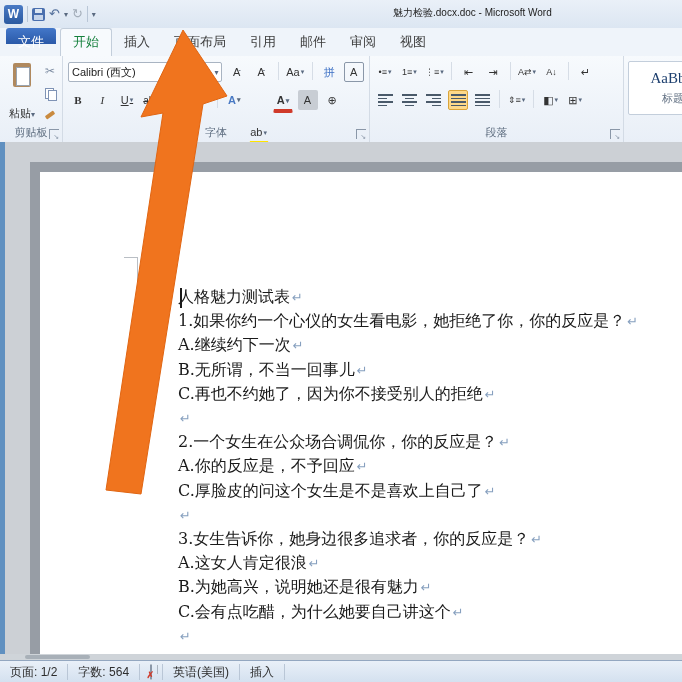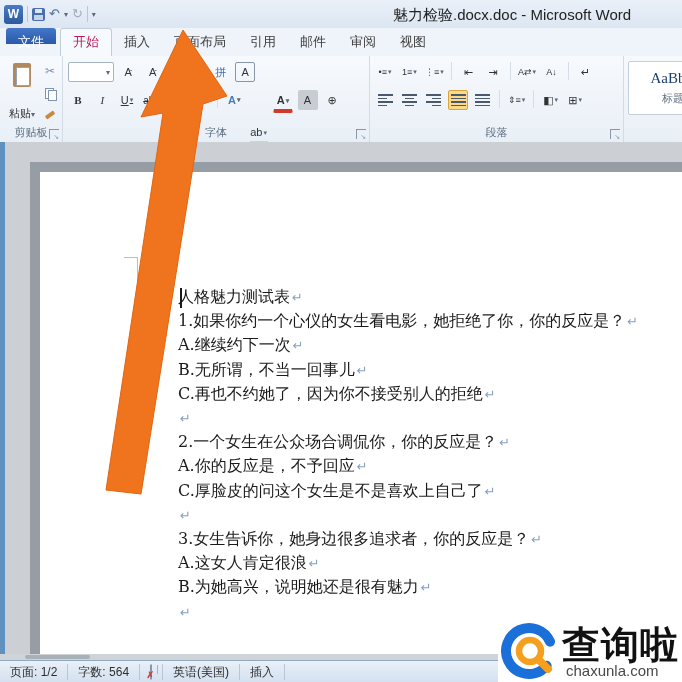--- a/index.html
+++ b/index.html
@@ -12,30 +12,30 @@
   .qat{position:absolute;left:4px;top:3px;height:22px;display:flex;align-items:center;gap:4px;}
   .wlogo{width:19px;height:19px;background:linear-gradient(#4a7ac4,#2b5aa0);border-radius:3px;
     color:#fff;font-weight:bold;font-size:12px;text-align:center;line-height:19px;}
   .qsep{width:1px;height:16px;background:#b9c6d6;}
   .floppy{width:13px;height:13px;background:#4a6fae;border-radius:2px;position:relative;}
   .floppy:before{content:"";position:absolute;left:3px;top:1px;width:7px;height:4px;background:#dce6f2;}
   .floppy:after{content:"";position:absolute;left:2px;bottom:1px;width:9px;height:5px;background:#c5d4ea;}
   .qbtn{font-size:13px;color:#55719c;line-height:20px;}
   .qbtn.dim{color:#a4aeba;}
   .qdd{font-size:8px;color:#5a6a80;}
-  .apptitle{position:absolute;left:393px;top:6px;font-size:15px;color:#222;white-space:nowrap;}
+  .apptitle{position:absolute;left:393px;top:6px;font-size:10px;color:#222;white-space:nowrap;}
 
   
   .tabrow{position:absolute;left:0;top:28px;width:682px;height:28px;background:#eff4fa;}
   .filetab{position:absolute;left:6px;top:0;width:50px;height:16px;text-align:center;line-height:28px;
     color:#fff;font-size:13px;background:linear-gradient(#4377c9,#2a59a8);border-radius:3px 3px 0 0;}
   .tabs{position:absolute;left:60px;top:0;height:28px;display:flex;}
   .tab{padding:0 12px;line-height:27px;font-size:13px;color:#3c3c3c;white-space:nowrap;}
   .tab.active{background:#f7fafd;border:1px solid #c3cedb;border-bottom:none;border-radius:3px 3px 0 0;
-    line-height:25px;color:#be185d;}
+    line-height:25px;color:#15803d;}
 
   
   .ribbon{position:absolute;left:0;top:56px;width:682px;height:86px;
     background:linear-gradient(#f7fafd,#e9eff7);border-bottom:1px solid #b9c2ce;}
   .rgroup{position:absolute;top:0;height:86px;border-right:1px solid #d3dbe5;}
   .glabel{position:absolute;left:0;bottom:2px;width:100%;text-align:center;font-size:11px;color:#5f6e80;}
   .dlg{position:absolute;right:3px;bottom:3px;width:9px;height:9px;border-top:1px solid #8a97a8;border-left:1px solid #8a97a8;}
   .dlg:after{content:"↘";font-size:7px;color:#8a97a8;position:absolute;right:0;bottom:-1px;line-height:7px;}
   .rbtn{display:inline-flex;align-items:center;justify-content:center;height:18px;min-width:18px;
     font-size:11px;color:#333;border:1px solid transparent;border-radius:2px;vertical-align:top;}
@@ -181,20 +181,24 @@
         <div class="rbtn">
             <span class="brushicon"></span>
           </div>
       </div>
       <div class="glabel">剪贴板</div>
       <div class="dlg"></div>
     </div>
 
     <div class="rgroup g-font">
       <div class="frow1">
+        <span class="combo cfam">
+            <span>Calibri (西文)</span>
+            <span class="qdd">▾</span>
+          </span>
         <span class="combo csize">
             <span></span>
             <span class="qdd">▾</span>
           </span>
         <span class="rbtn">
             <span>A</span>
             <span class="supup">ˆ</span>
           </span>
         <span class="rbtn">
             <span>A</span>
@@ -310,44 +314,36 @@
       <div class="line b"><span>B.无所谓，不当一回事儿</span><span class="pmark">↵</span></div>
       <div class="line"><span>C.再也不约她了，因为你不接受别人的拒绝</span><span class="pmark">↵</span></div>
       <div class="line"><span></span><span class="pmark">↵</span></div>
       <div class="line"><span>2.一个女生在公众场合调侃你，你的反应是？</span><span class="pmark">↵</span></div>
       <div class="line"><span>A.你的反应是，不予回应</span><span class="pmark">↵</span></div>
       <div class="line b"><span>C.厚脸皮的问这个女生是不是喜欢上自己了</span><span class="pmark">↵</span></div>
       <div class="line"><span></span><span class="pmark">↵</span></div>
       <div class="line"><span>3.女生告诉你，她身边很多追求者，你的反应是？</span><span class="pmark">↵</span></div>
       <div class="line"><span>A.这女人肯定很浪</span><span class="pmark">↵</span></div>
       <div class="line b"><span>B.为她高兴，说明她还是很有魅力</span><span class="pmark">↵</span></div>
+      <div class="line"><span>C.会有点吃醋，为什么她要自己讲这个</span><span class="pmark">↵</span></div>
       <div class="line"><span></span><span class="pmark">↵</span></div>
     </div>
   </div>
 
   <div class="hscroll">
     <div class="hthumb"></div>
   </div>
 
   <div class="statusbar">
     <div class="seg">页面: 1/2</div>
     <div class="seg">字数: 564</div>
     <div class="seg"><span class="bookicon"></span></div>
     <div class="seg">英语(美国)</div>
     <div class="seg">插入</div>
     <div class="seg noborder"></div>
   </div>
 
-  <div class="watermark">
-    <svg width="62" height="64" viewBox="0 0 62 64">
-      <circle cx="31" cy="33" r="23" fill="none" stroke="#1b6fd8" stroke-width="10" stroke-dasharray="118 28" stroke-dashoffset="-8" stroke-linecap="round" transform="rotate(20 31 33)"></circle>
-      <circle cx="32" cy="33" r="11" fill="none" stroke="#f59f1f" stroke-width="6.5"></circle>
-      <line x1="41" y1="42" x2="50" y2="51" stroke="#f59f1f" stroke-width="8" stroke-linecap="round"></line>
-    </svg>
-    <div class="wm-name">查询啦</div>
-    <div class="wm-domain">chaxunla.com</div>
-  </div>
 
   <svg class="arrowsvg" width="682" height="682" viewBox="0 0 682 682">
     <polygon points="183,30 141,117 163,113 106,490 141,494 203,104 227,96" fill="#f0741e" stroke="#e06512" stroke-width="1"></polygon>
   </svg>
 
 </div>
 
 </body></html>

